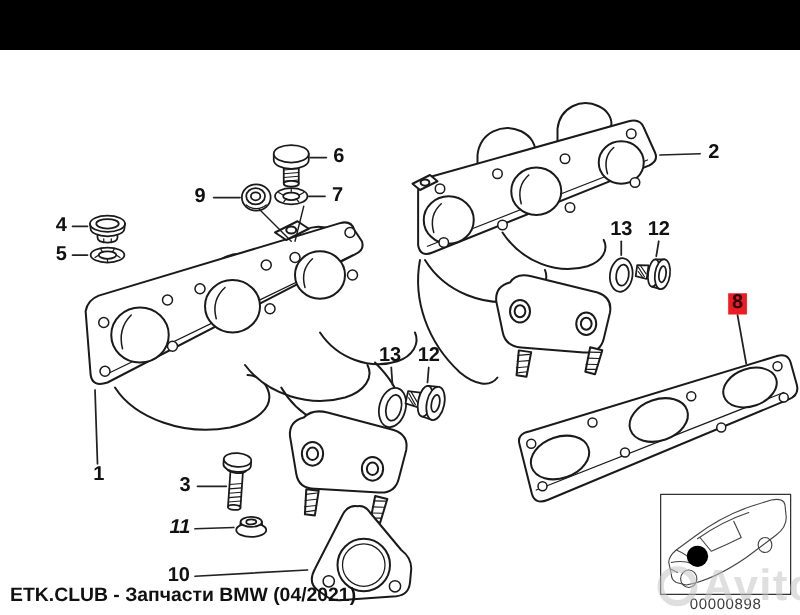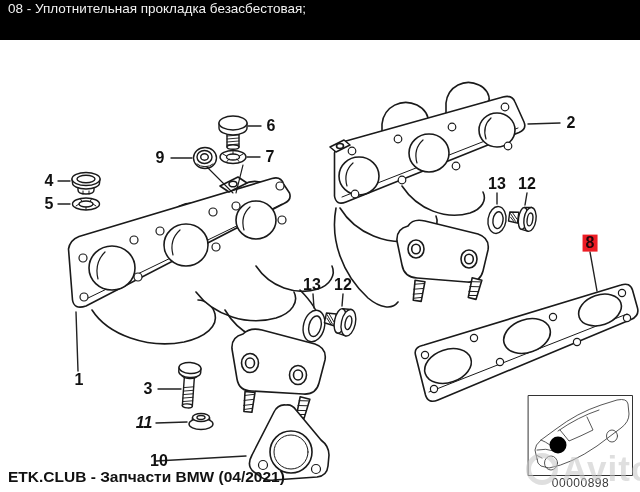--- a/index.html
+++ b/index.html
@@ -26,21 +26,20 @@
              opacity:.55;z-index:6;pointer-events:none;}
   .wm-ring{display:inline-block;width:22px;height:22px;border:5px solid #c6c6c6;border-radius:50%;}
   .wm-text{font-size:35px;font-weight:bold;color:#c6c6c6;letter-spacing:1px;}
 </style>
 </head>
 <body>
 
 <div class="page">
 
   <div class="header">
-    <div class="h-sub">08 - Уплотнительная прокладка безасбестовая;</div>
   </div>
 
   <svg class="art" width="640" height="492" viewBox="0 0 640 492">
     <defs>
       <g id="stud">
         <path d="M-5,0 L5,0 L4,20 L-4,20 Z"></path>
         <path d="M-5,4 L4,2 M-5,9 L4,7 M-5,14 L4,12 M-4,18 L4,16" stroke-width="0.9"></path>
       </g>
     </defs>
 
@@ -275,21 +274,21 @@
   <div id="callout-layer">
       <div class="callout" style="left: 79px; top: 380px;">1</div>
       <div class="callout" style="left: 571px; top: 123px;">2</div>
       <div class="callout" style="left: 148px; top: 389px;">3</div>
       <div class="callout" style="left: 49px; top: 181px;">4</div>
       <div class="callout" style="left: 49px; top: 204px;">5</div>
       <div class="callout" style="left: 271px; top: 126px;">6</div>
       <div class="callout" style="left: 270px; top: 157px;">7</div>
       <div class="callout hl" style="left: 590px; top: 243px;">8</div>
       <div class="callout" style="left: 160px; top: 158px;">9</div>
-      <div class="callout" style="left: 143px; top: 461px; margin-left: 16px;">10</div>
+      <div class="callout" style="left: 143px; top: 461px;">10</div>
       <div class="callout" style="left: 144px; top: 423px; font-style: italic;">11</div>
       <div class="callout" style="left: 312px; top: 285px;">13</div>
       <div class="callout" style="left: 343px; top: 285px;">12</div>
       <div class="callout" style="left: 497px; top: 184px;">13</div>
       <div class="callout" style="left: 527px; top: 184px;">12</div>
     </div>
 
   <div class="footer">ETK.CLUB - Запчасти BMW (04/2021)</div>
 
   <div class="thumb-code">00000898</div>

